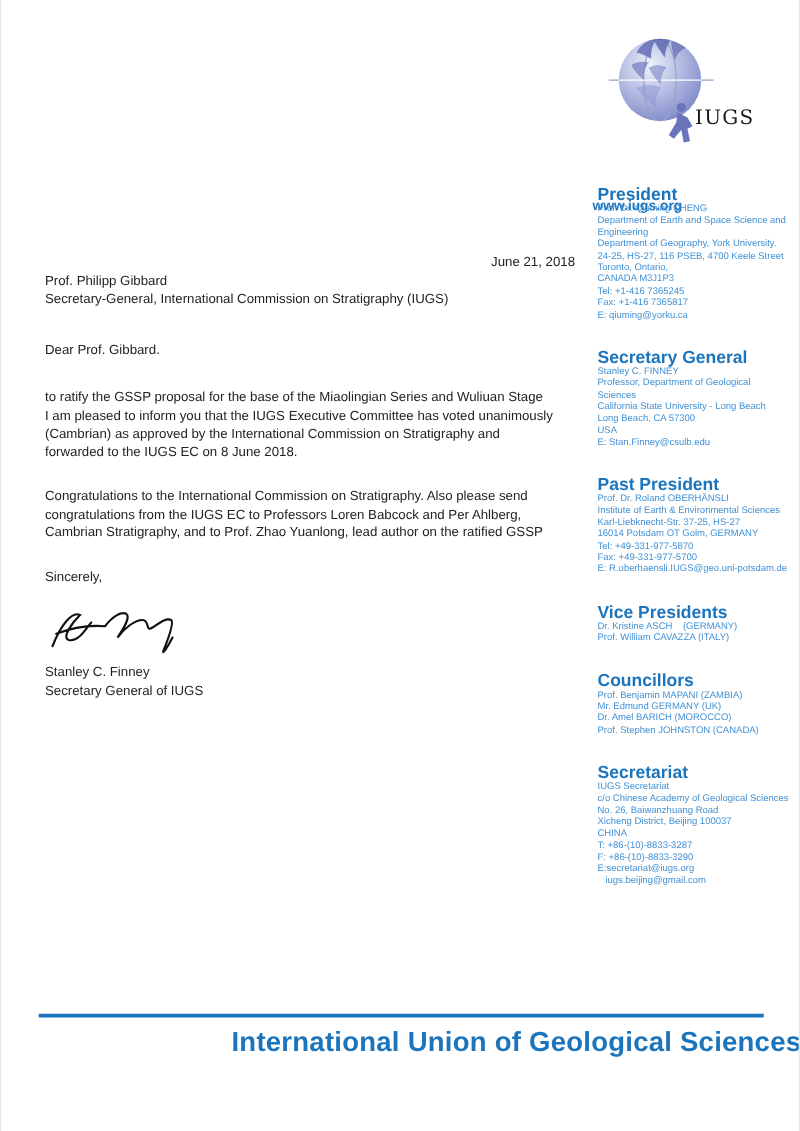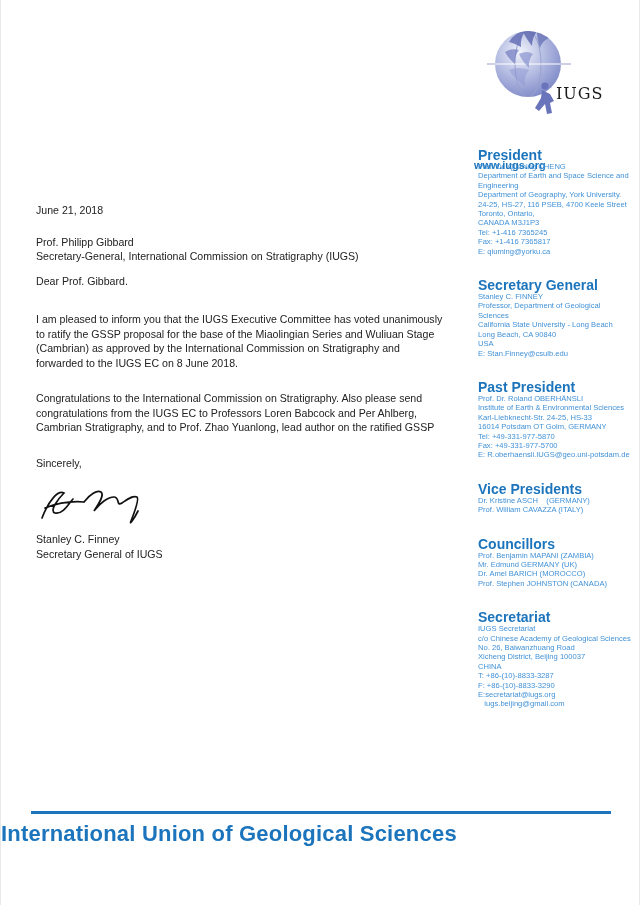--- a/index.html
+++ b/index.html
@@ -9,22 +9,22 @@
     background:#ffffff;
     font-family:"Liberation Sans","DejaVu Sans",sans-serif;
     overflow:hidden;
     margin:0 auto;
   }
   
   .letter{
     position:absolute;left:35px;top:203px;width:424px;
     color:#222222;font-size:10.6px;line-height:14.5px;
   }
-  .letter .date{margin-bottom:17px;}
-  .letter .recipient{margin-bottom:10px;}
+  .letter .date{text-align:right;}
+  .letter .recipient{margin-bottom:26px;}
   .letter .salutation{margin-bottom:24px;}
   .letter .para{margin:0 0 21px 0;}
   .letter .closing{margin-bottom:16px;}
   .signature{display:block;margin:-4px 0 0 2px;}
   .signer-name{margin-top:4px;}
   
   .logo{position:absolute;left:478px;top:12px;}
   .logo-text{font-family:"DejaVu Serif","Liberation Serif",serif;font-size:16px;fill:#1a1a1a;letter-spacing:1px;}
   
   .website{
@@ -37,21 +37,21 @@
     color:#1c75bc;font-weight:bold;font-size:14px;line-height:12px;margin:0 0 1px 0;
   }
   .sb-line{
     color:#4191d6;font-size:7.6px;line-height:9.4px;white-space:pre-wrap;
   }
   
   .footer-line{
     position:absolute;left:30px;top:811px;width:580px;height:3px;background:#1c75bc;
   }
   .footer-title{
-    position:absolute;left:0;top:821px;width:640px;text-align:left;
+    position:absolute;left:0;top:821px;width:640px;text-align:right;
     color:#1c75bc;font-size:22px;font-weight:bold;letter-spacing:0.2px;
   }
 </style>
 </head>
 <body>
 
 <div class="page">
 
   <svg class="logo" width="150" height="105" viewBox="0 0 150 105">
     <defs>
@@ -104,29 +104,29 @@
         <div class="sb-line">Tel: +1-416 7365245</div>
         <div class="sb-line">Fax: +1-416 7365817</div>
         <div class="sb-line">E: qiuming@yorku.ca</div>
       </div>
       <div class="sb-section">
         <div class="sb-title">Secretary General</div>
         <div class="sb-line">Stanley C. FINNEY</div>
         <div class="sb-line">Professor, Department of Geological</div>
         <div class="sb-line">Sciences</div>
         <div class="sb-line">California State University - Long Beach</div>
-        <div class="sb-line">Long Beach, CA 90840</div>
+        <div class="sb-line">Long Beach, CA 57300</div>
         <div class="sb-line">USA</div>
         <div class="sb-line">E: Stan.Finney@csulb.edu</div>
       </div>
       <div class="sb-section">
         <div class="sb-title">Past President</div>
         <div class="sb-line">Prof. Dr. Roland OBERHÄNSLI</div>
         <div class="sb-line">Institute of Earth &amp; Environmental Sciences</div>
-        <div class="sb-line">Karl-Liebknecht-Str. 24-25, HS-33</div>
+        <div class="sb-line">Karl-Liebknecht-Str. 37-25, HS-27</div>
         <div class="sb-line">16014 Potsdam OT Golm, GERMANY</div>
         <div class="sb-line">Tel: +49-331-977-5870</div>
         <div class="sb-line">Fax: +49-331-977-5700</div>
         <div class="sb-line">E: R.oberhaensli.IUGS@geo.uni-potsdam.de</div>
       </div>
       <div class="sb-section">
         <div class="sb-title">Vice Presidents</div>
         <div class="sb-line">Dr. Kristine ASCH    (GERMANY)</div>
         <div class="sb-line">Prof. William CAVAZZA (ITALY)</div>
       </div>
@@ -153,22 +153,22 @@
 
   <div class="letter">
     <div class="date">June 21, 2018</div>
     <div class="recipient" id="recipient">
         <div>Prof. Philipp Gibbard</div>
         <div>Secretary-General, International Commission on Stratigraphy (IUGS)</div>
       </div>
     <div class="salutation">Dear Prof. Gibbard.</div>
     <div id="paragraphs">
         <div class="para">
+          <div>to ratify the GSSP proposal for the base of the Miaolingian Series and Wuliuan Stage</div>
           <div>I am pleased to inform you that the IUGS Executive Committee has voted unanimously</div>
-          <div>to ratify the GSSP proposal for the base of the Miaolingian Series and Wuliuan Stage</div>
           <div>(Cambrian) as approved by the International Commission on Stratigraphy and</div>
           <div>forwarded to the IUGS EC on 8 June 2018.</div>
         </div>
         <div class="para">
           <div>Congratulations to the International Commission on Stratigraphy. Also please send</div>
           <div>congratulations from the IUGS EC to Professors Loren Babcock and Per Ahlberg,</div>
           <div>Cambrian Stratigraphy, and to Prof. Zhao Yuanlong, lead author on the ratified GSSP</div>
         </div>
       </div>
     <div class="closing">Sincerely,</div>

